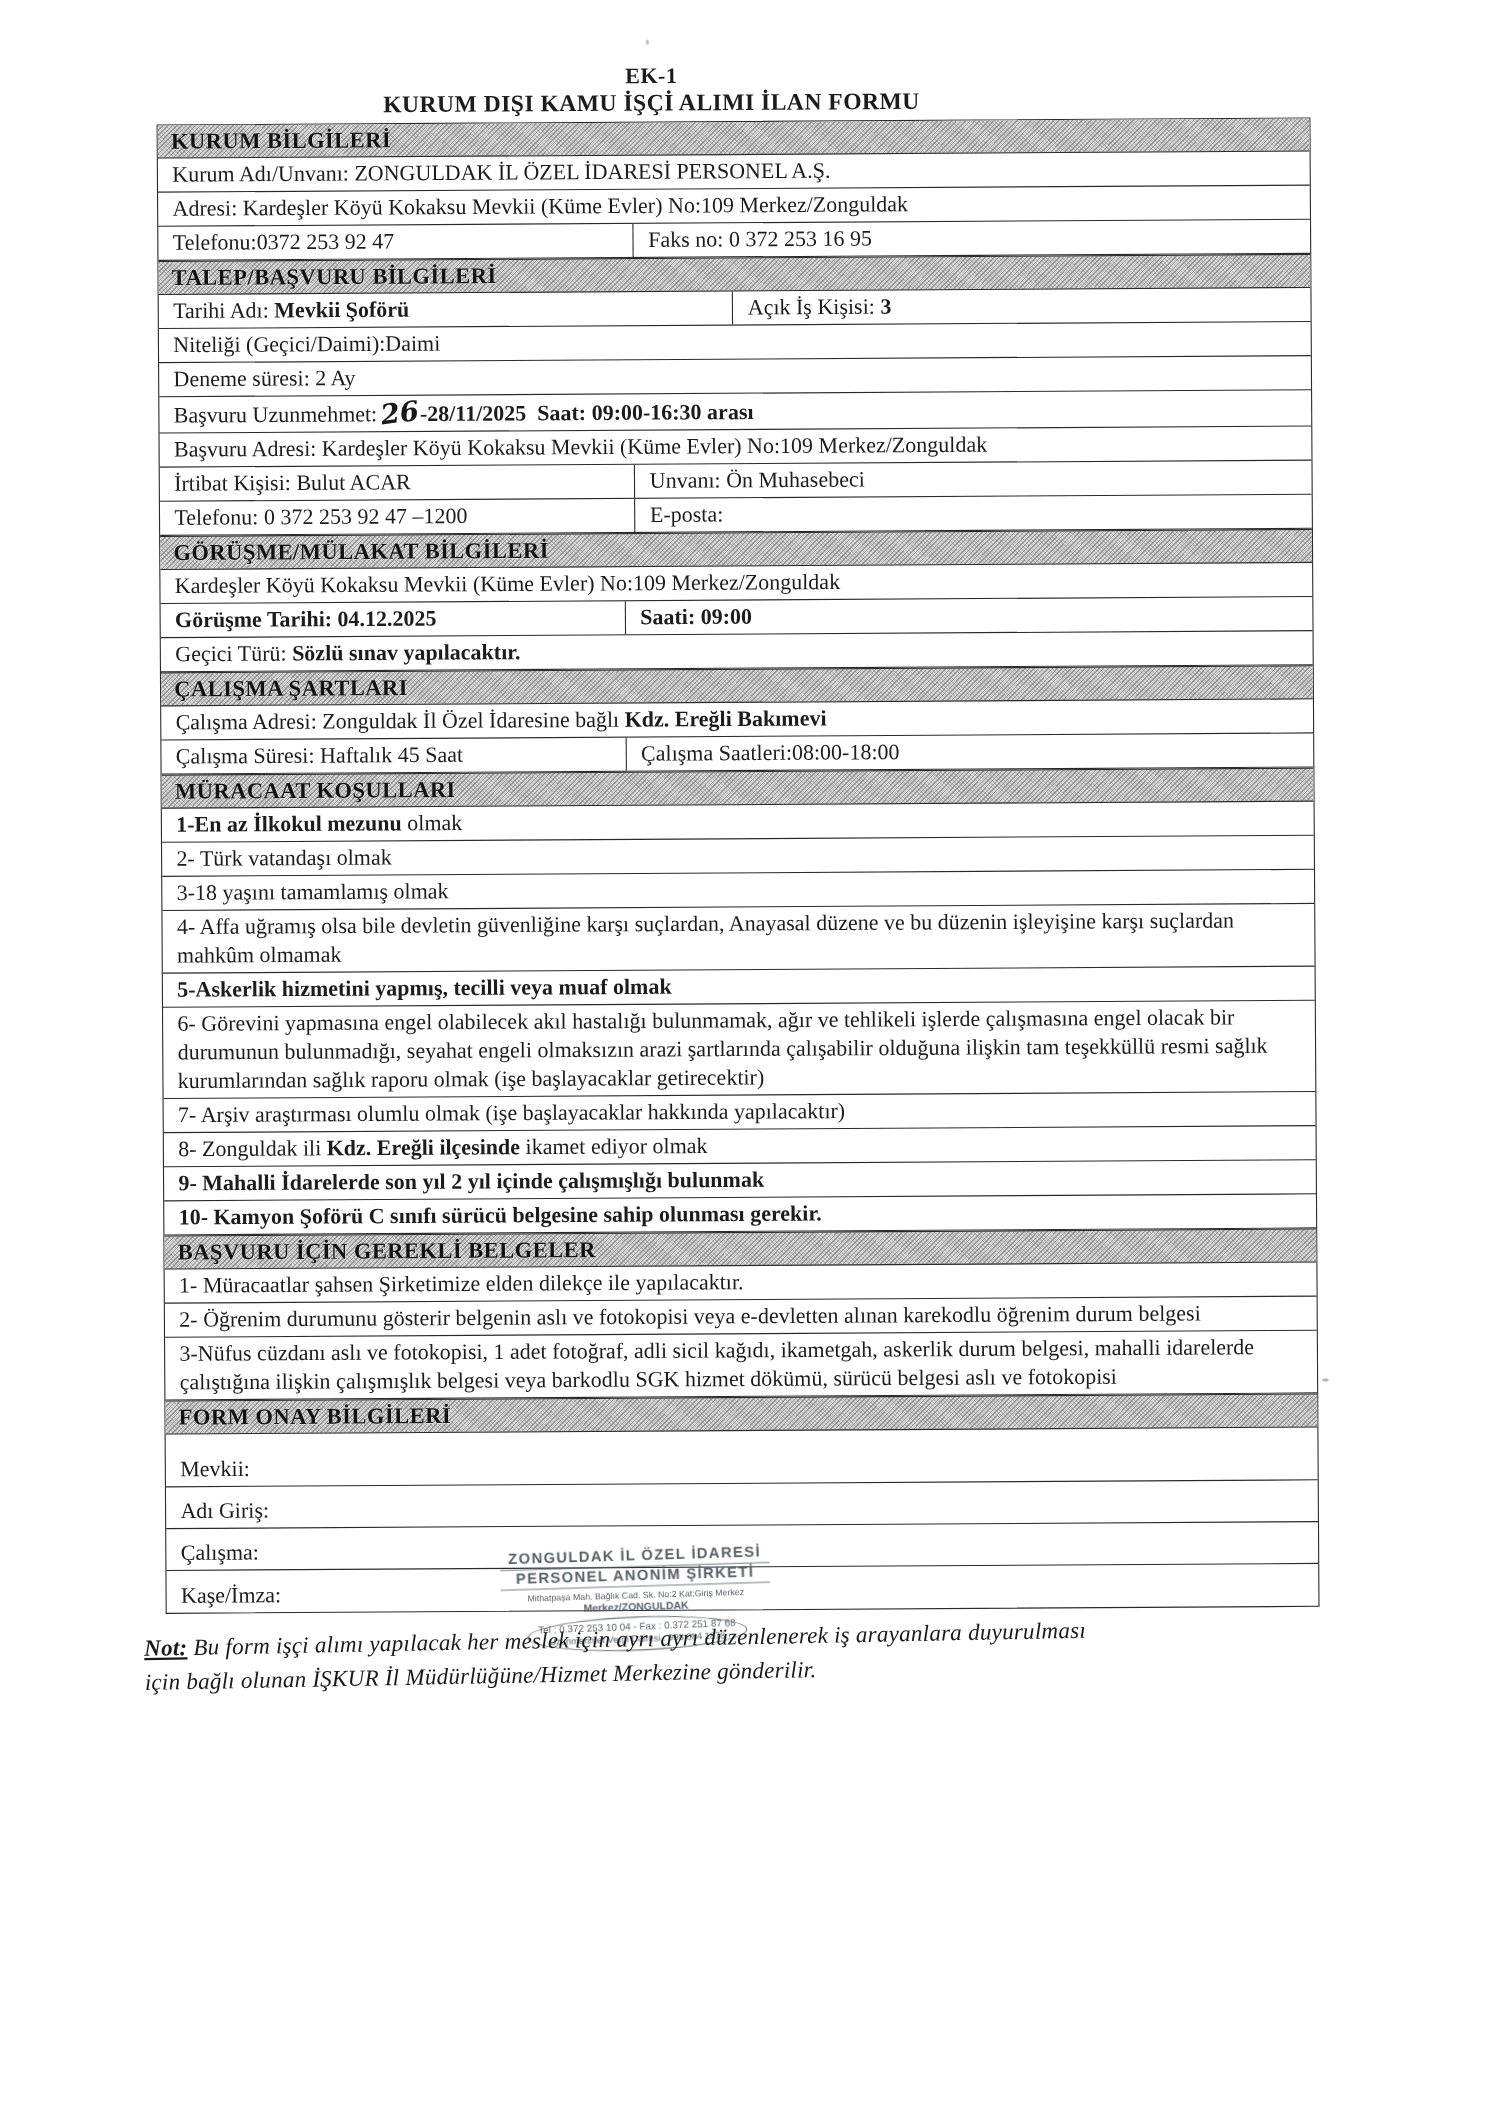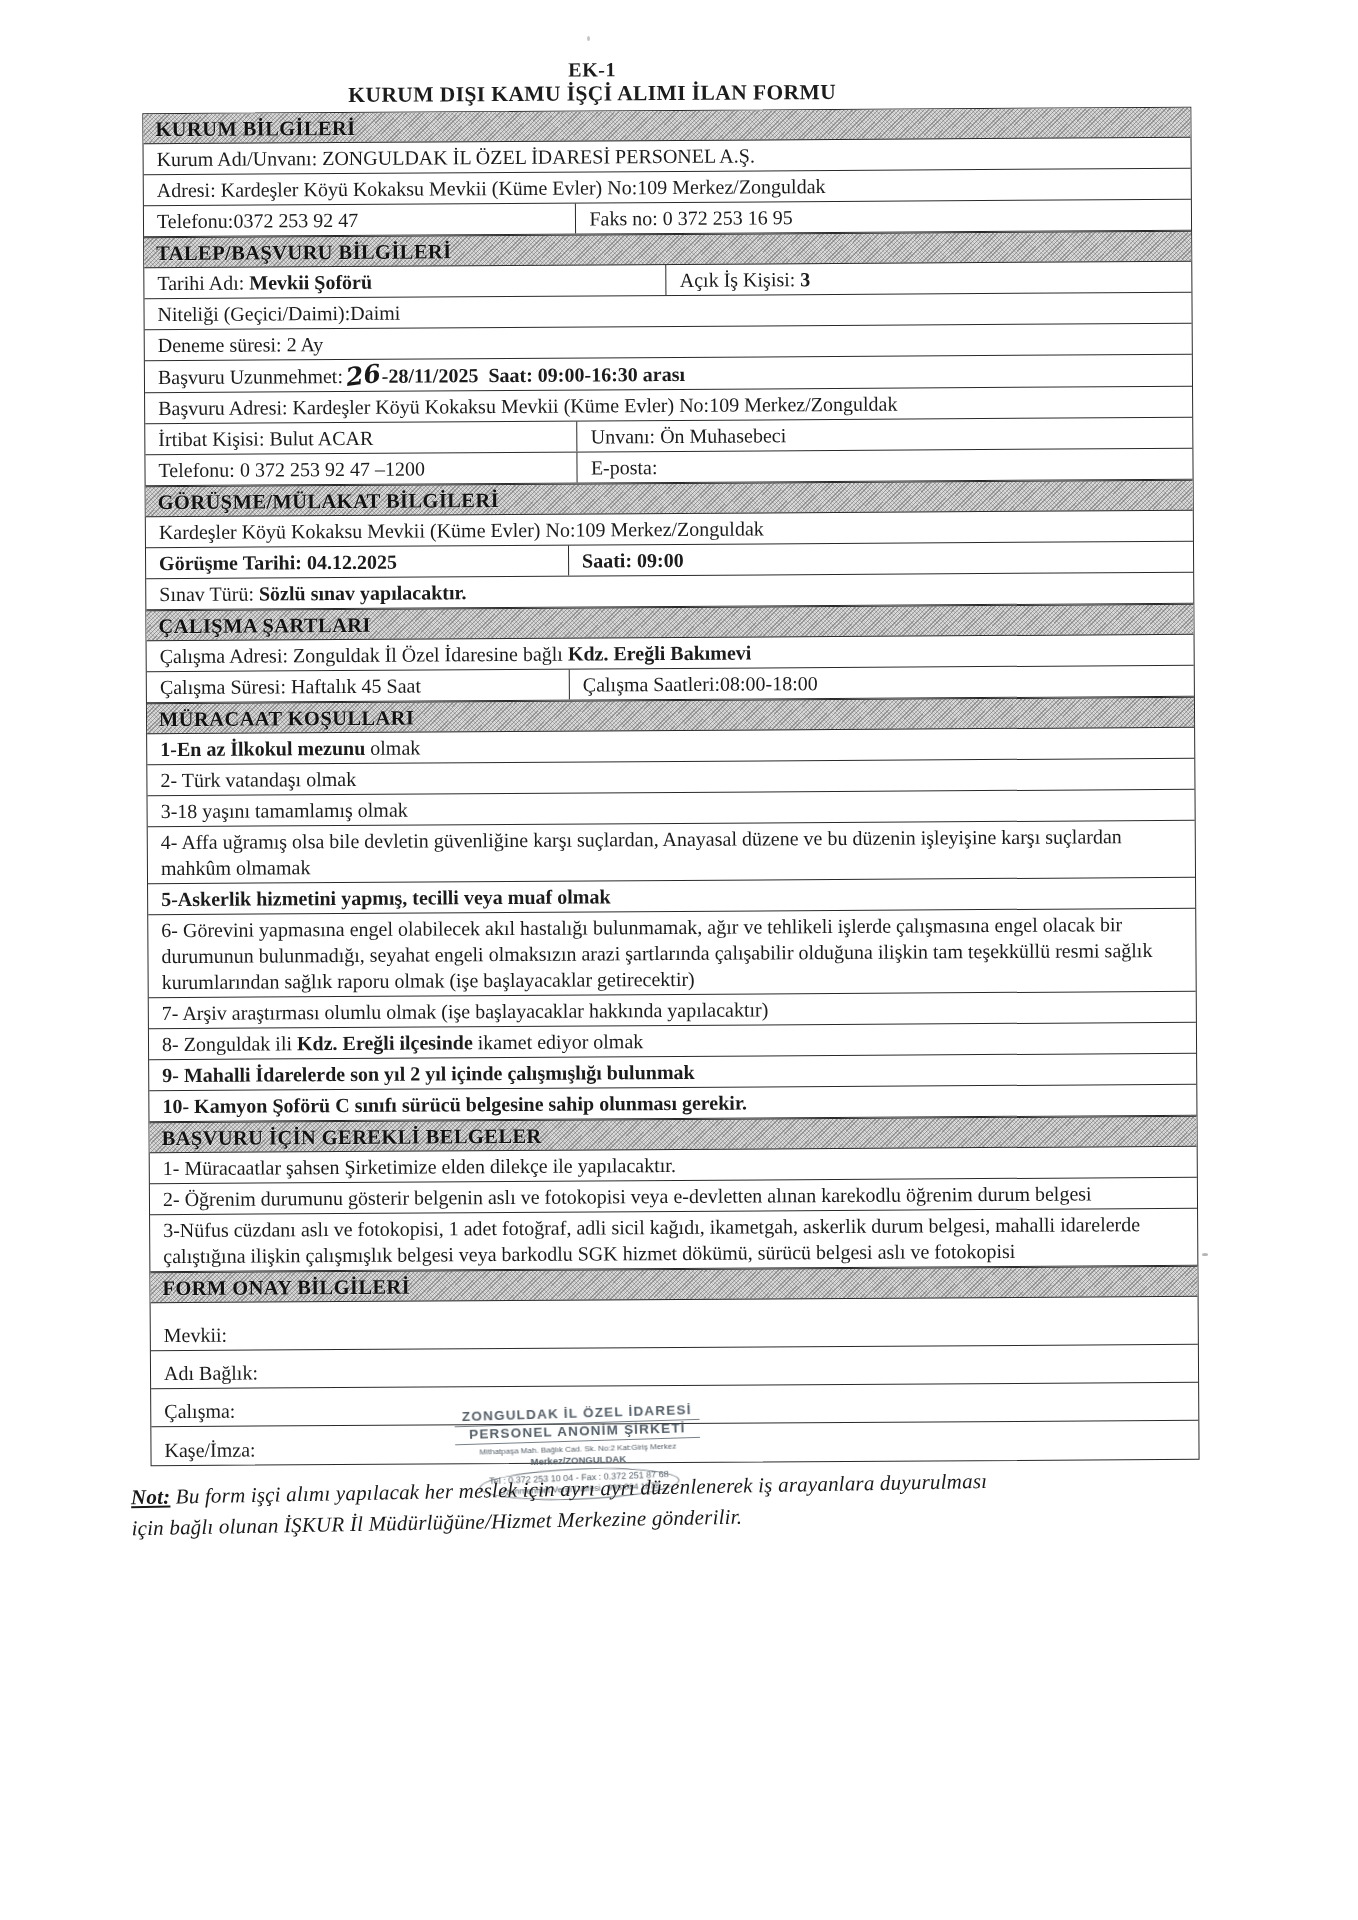--- a/index.html
+++ b/index.html
@@ -221,21 +221,21 @@
         <div class="row">
           <div class="cell" style="flex: 0 0 40.3%;">
             <div class="celltext"><span class="seg seg-b">Görüşme Tarihi: 04.12.2025</span></div>
           </div>
           <div class="cell" style="flex: 0 0 59.7%;">
             <div class="celltext"><span class="seg seg-b">Saati: 09:00</span></div>
           </div>
         </div>
         <div class="row">
           <div class="cell" style="flex: 1 1 auto;">
-            <div class="celltext"><span class="seg seg-n">Sınav Türü: </span><span class="seg seg-b">Sözlü sınav yapılacaktır.</span></div>
+            <div class="celltext"><span class="seg seg-n">Geçici Türü: </span><span class="seg seg-b">Sözlü sınav yapılacaktır.</span></div>
           </div>
         </div>
       </div>
       <div class="section">
         <div class="sec-header">ÇALIŞMA ŞARTLARI</div>
         <div class="row">
           <div class="cell" style="flex: 1 1 auto;">
             <div class="celltext"><span class="seg seg-n">Çalışma Adresi: Zonguldak İl Özel İdaresine bağlı </span><span class="seg seg-b">Kdz. Ereğli Bakımevi</span></div>
           </div>
         </div>
@@ -321,21 +321,21 @@
       </div>
       <div class="section">
         <div class="sec-header">FORM ONAY BİLGİLERİ</div>
         <div class="row" style="min-height: 48px;">
           <div class="cell" style="flex: 1 1 auto;">
             <div class="celltext"><span class="seg seg-n">Mevkii:</span></div>
           </div>
         </div>
         <div class="row" style="min-height: 38px;">
           <div class="cell" style="flex: 1 1 auto;">
-            <div class="celltext"><span class="seg seg-n">Adı Bağlık:</span></div>
+            <div class="celltext"><span class="seg seg-n">Adı Giriş:</span></div>
           </div>
         </div>
         <div class="row" style="min-height: 38px;">
           <div class="cell" style="flex: 1 1 auto;">
             <div class="celltext"><span class="seg seg-n">Çalışma:</span></div>
           </div>
         </div>
         <div class="row" style="min-height: 38px;">
           <div class="cell" style="flex: 1 1 auto;">
             <div class="celltext"><span class="seg seg-n">Kaşe/İmza:</span></div>

